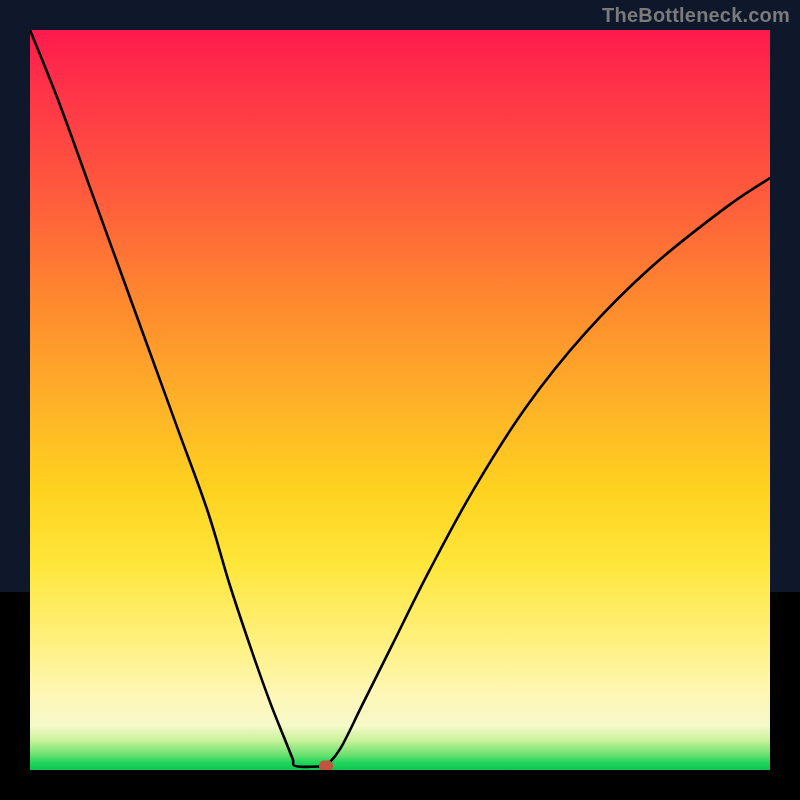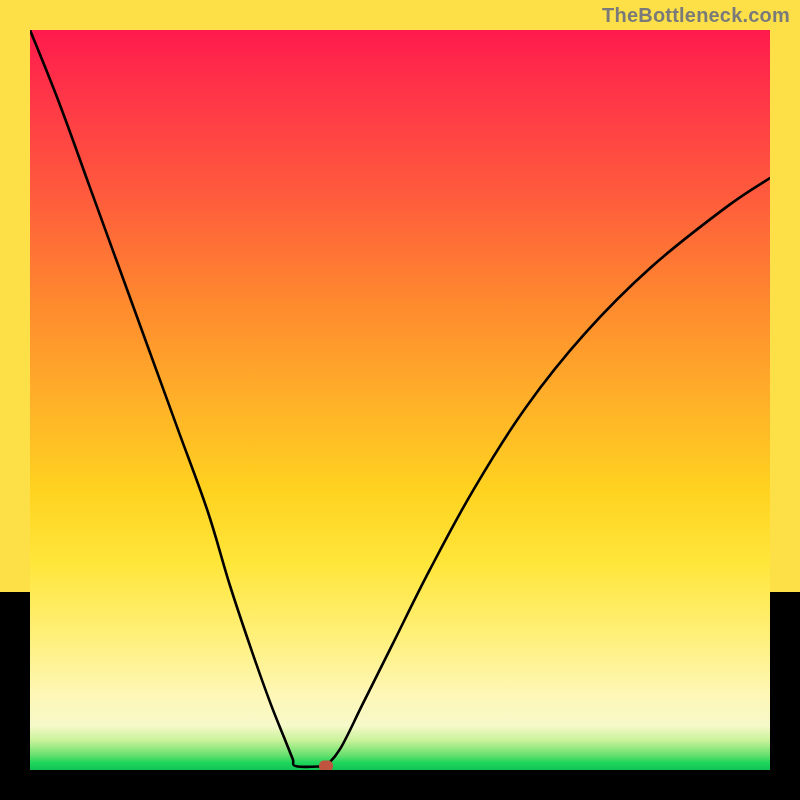--- a/index.html
+++ b/index.html
@@ -8,21 +8,21 @@
     width: 800px;
     height: 800px;
     overflow: hidden;
     background: #000;
     font-family: Arial, Helvetica, sans-serif;
   }
   .stage {
     position: relative;
     width: 800px;
     height: 592px;
-    background: #fde047;
+    background: #0f172a;
   }
   .watermark {
     position: absolute;
     top: 4px;
     right: 10px;
     color: #7a7a7a;
     font-size: 20px;
     font-weight: 600;
     letter-spacing: 0.2px;
     z-index: 20;

